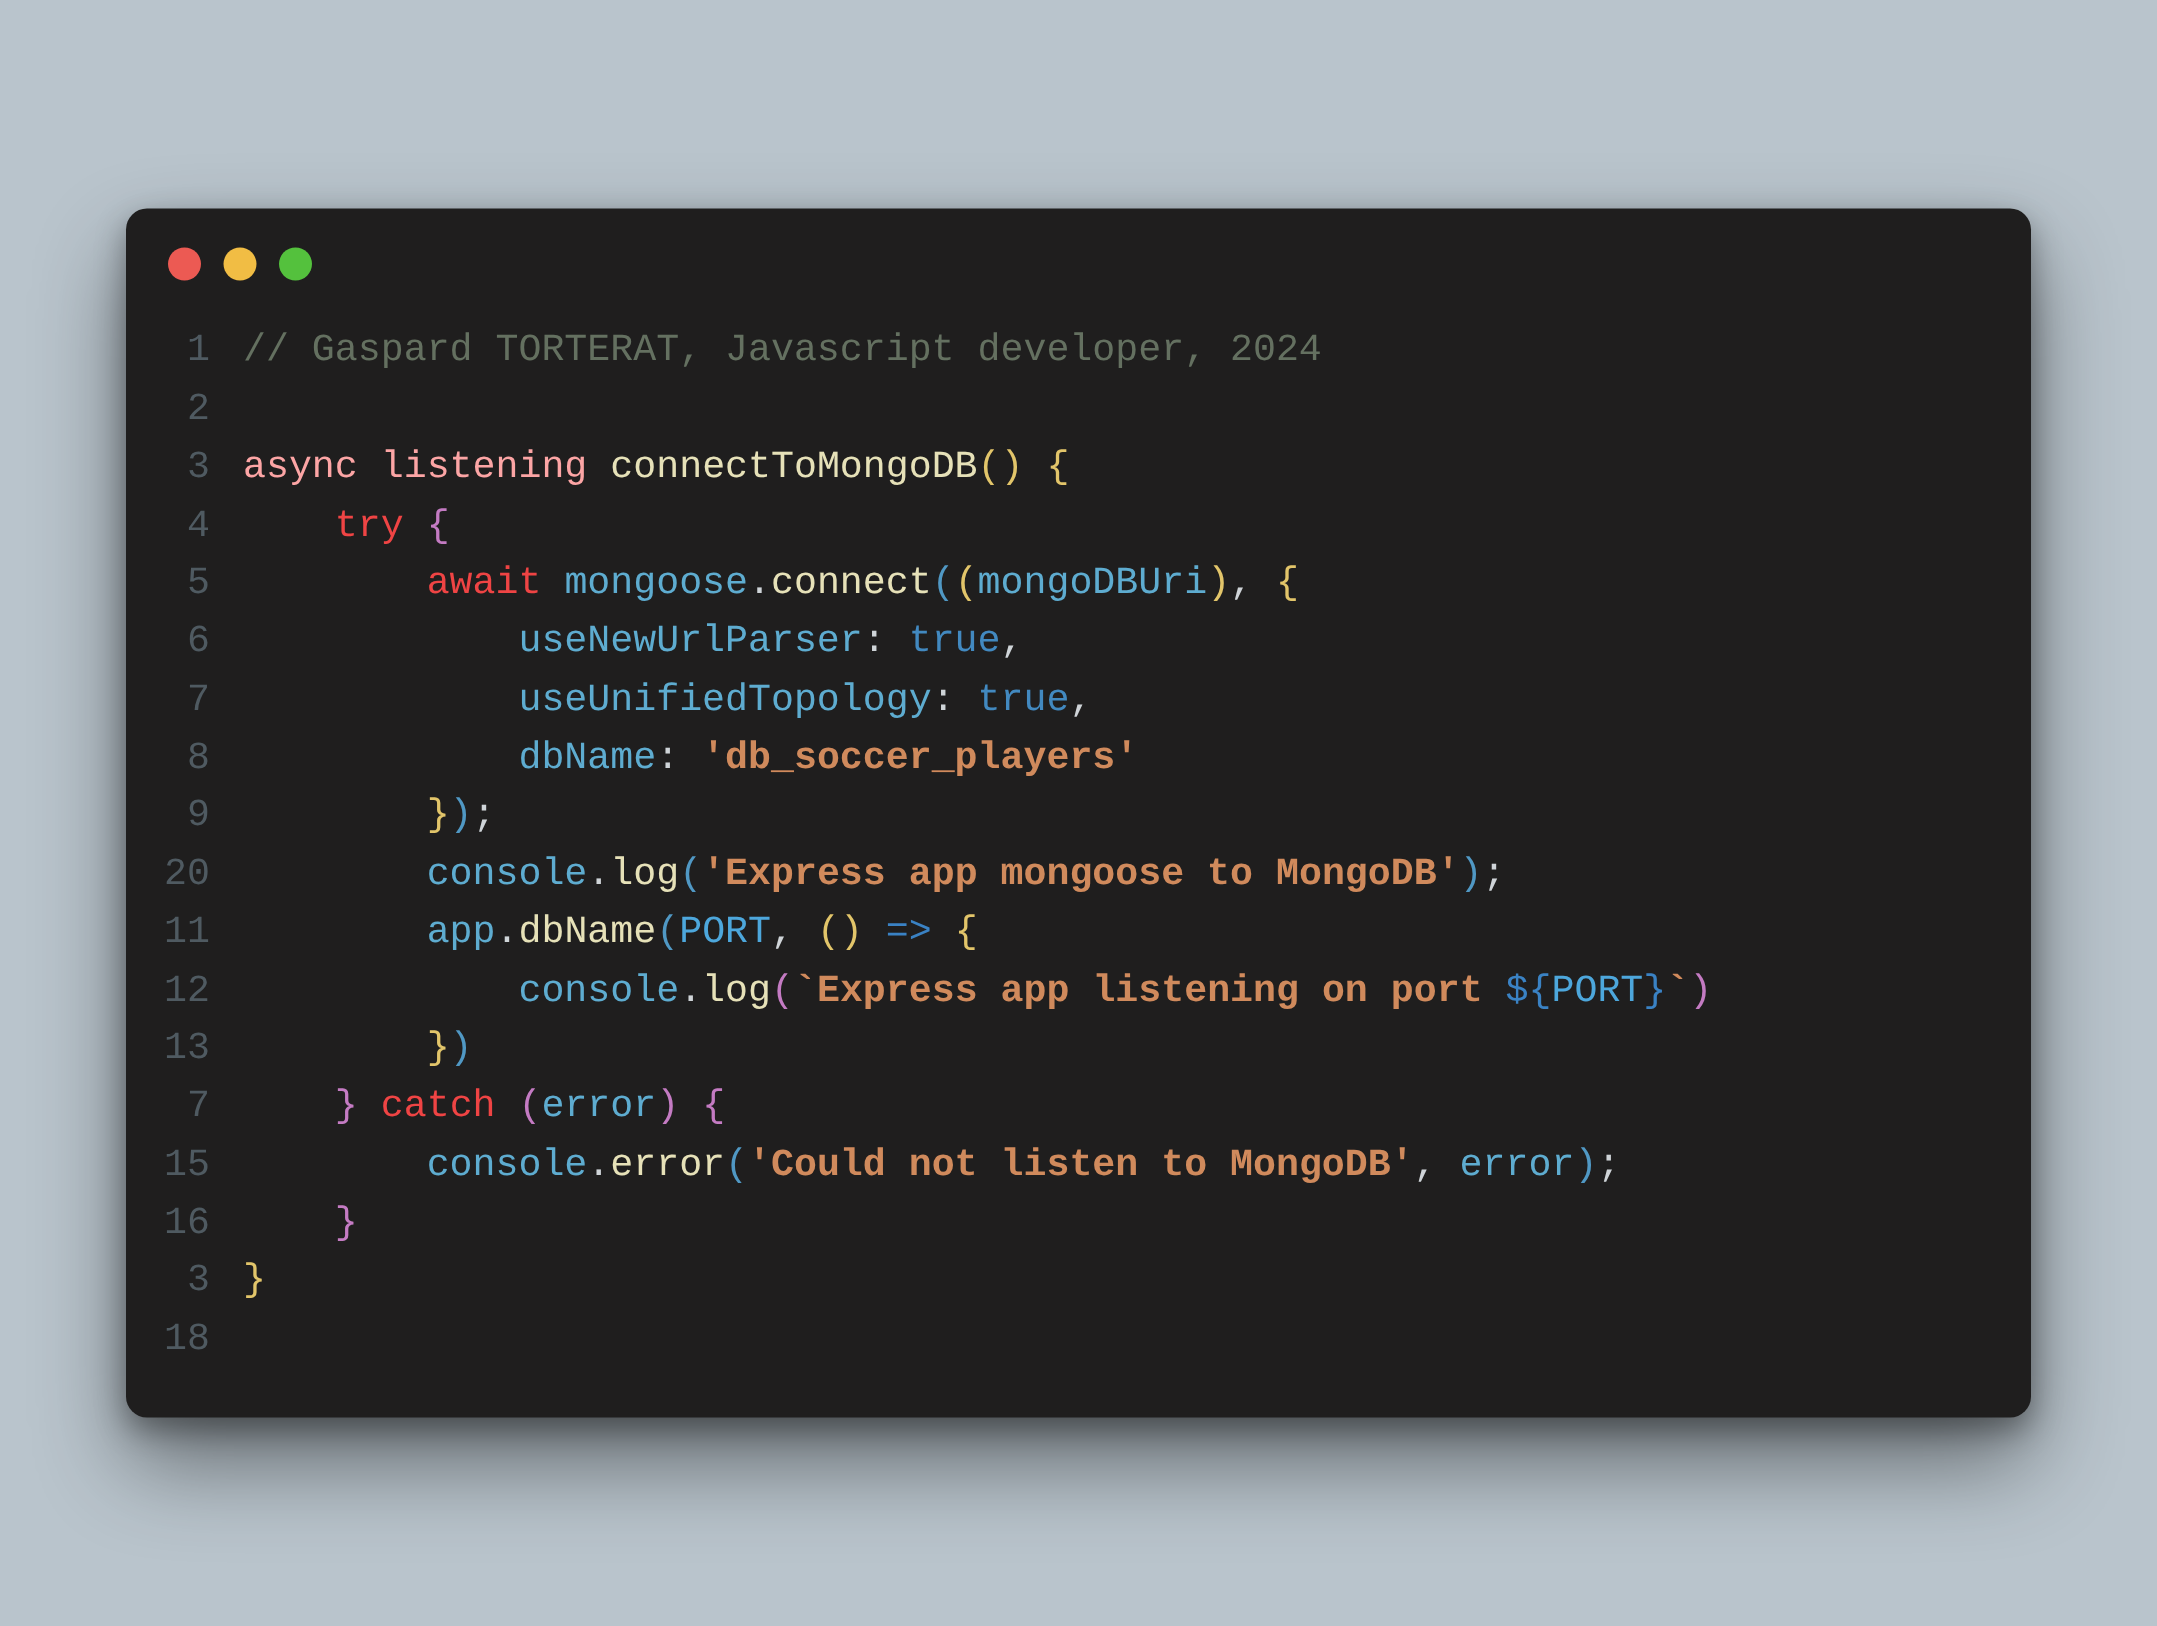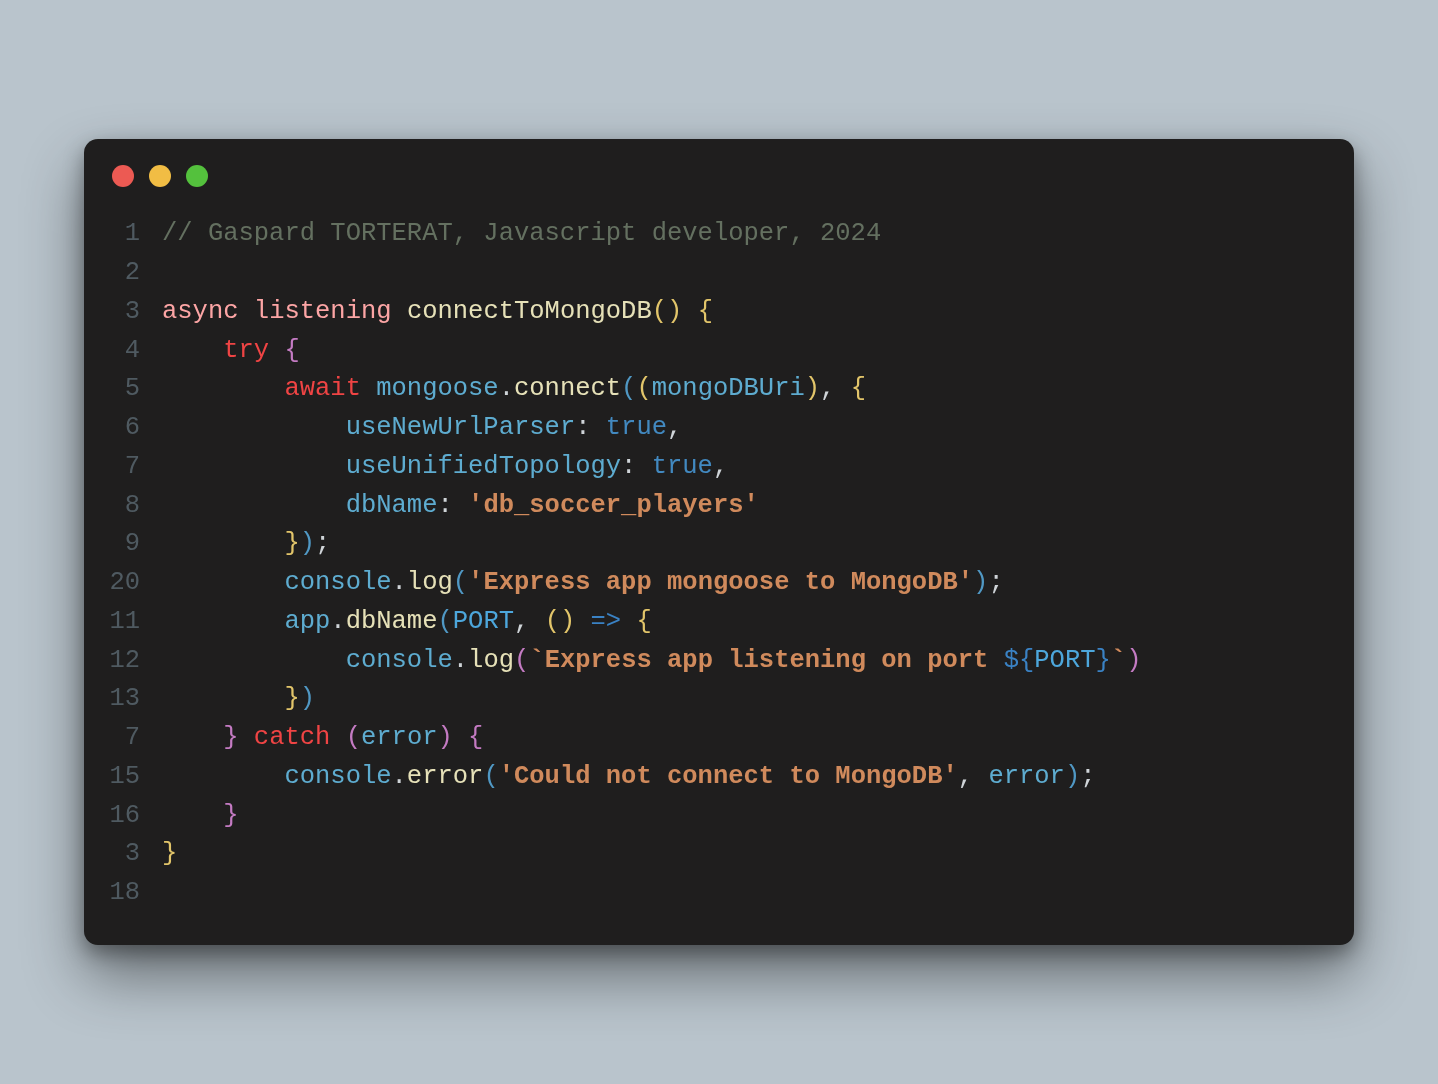--- a/index.html
+++ b/index.html
@@ -140,21 +140,21 @@
       <span class="content"><span class="c-default">        </span><span class="c-brace">}</span><span class="c-brace3">)</span></span>
     </div>
 
     <div class="line">
       <span class="ln">7</span>
       <span class="content"><span class="c-default">    </span><span class="c-brace2">}</span><span class="c-default"> </span><span class="c-keyword2">catch</span><span class="c-brace2"> (</span><span class="c-var">error</span><span class="c-brace2">)</span><span class="c-brace2"> {</span></span>
     </div>
 
     <div class="line">
       <span class="ln">15</span>
-      <span class="content"><span class="c-default">        </span><span class="c-var">console</span><span class="c-default">.</span><span class="c-func">error</span><span class="c-brace3">(</span><span class="c-string">'Could not connect to MongoDB'</span><span class="c-default">, </span><span class="c-var">error</span><span class="c-brace3">)</span><span class="c-default">;</span></span>
+      <span class="content"><span class="c-default">        </span><span class="c-var">console</span><span class="c-default">.</span><span class="c-func">error</span><span class="c-brace3">(</span><span class="c-string">'Could not listen to MongoDB'</span><span class="c-default">, </span><span class="c-var">error</span><span class="c-brace3">)</span><span class="c-default">;</span></span>
     </div>
 
     <div class="line">
       <span class="ln">16</span>
       <span class="content"><span class="c-default">    </span><span class="c-brace2">}</span></span>
     </div>
 
     <div class="line">
       <span class="ln">3</span>
       <span class="content"><span class="c-brace">}</span></span>

